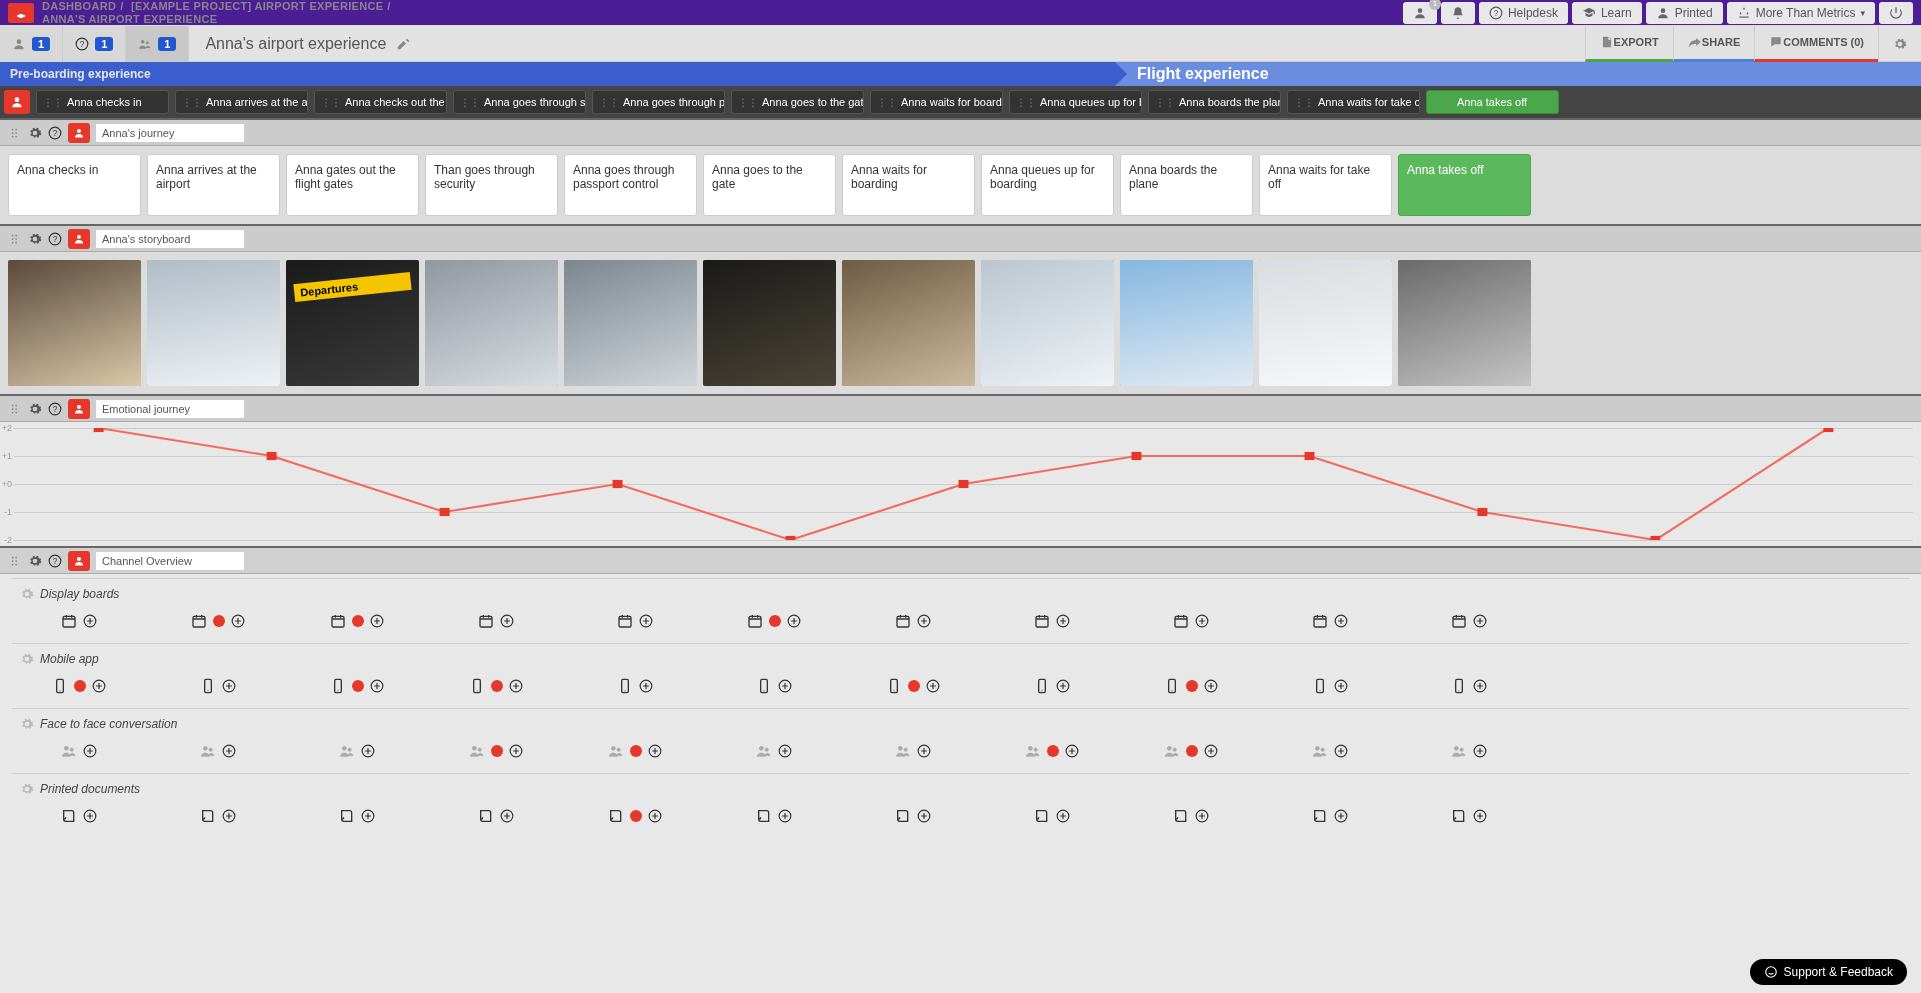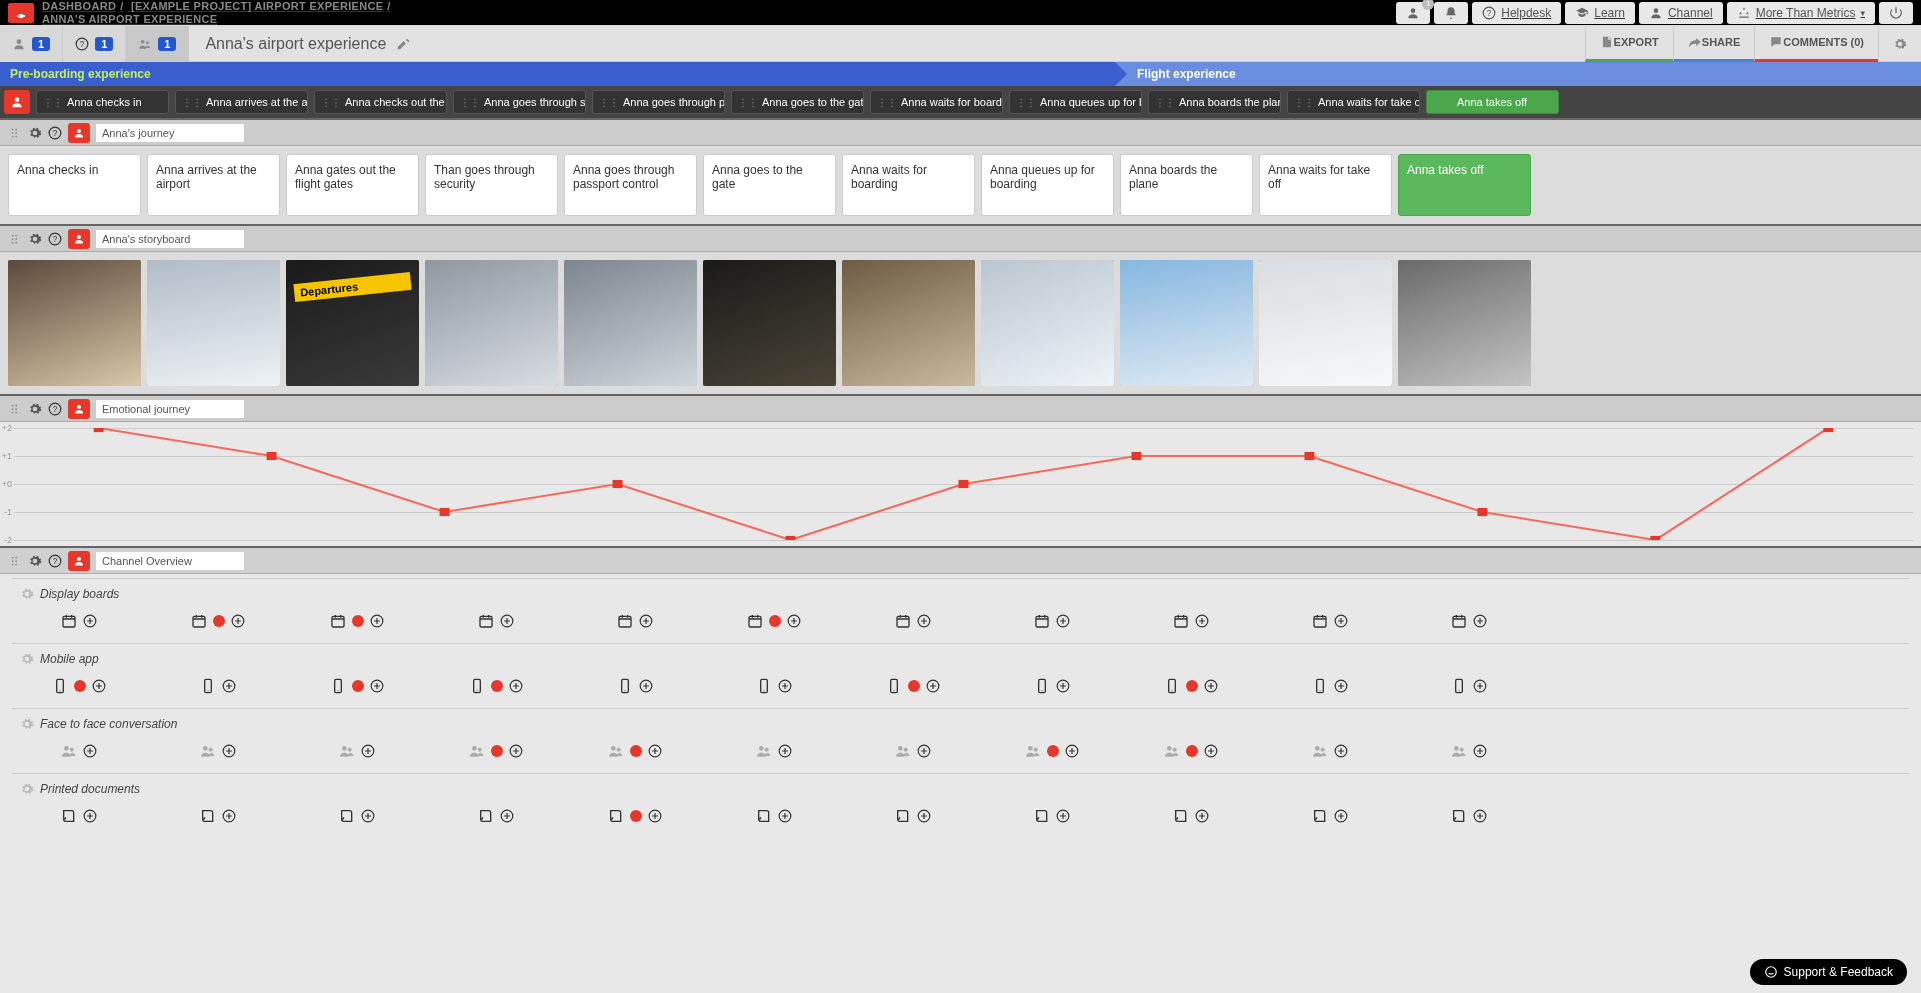--- a/index.html
+++ b/index.html
@@ -1,19 +1,19 @@
 <!DOCTYPE html>
 <html><head>
 <meta charset="utf-8">
 <style>
 * { box-sizing: border-box; margin: 0; padding: 0; }
 body { font-family: Arial, Helvetica, sans-serif; font-size: 12px; background: #e8e8e8; color: #333; width: 1921px; }
 
 
-.header { height: 26px; background: #000000; display: flex; align-items: center; padding: 0 8px; border-bottom: 1px solid #ddd; text-decoration: underline; }
+.header { height: 26px; background: #4c1d95; display: flex; align-items: center; padding: 0 8px; border-bottom: 1px solid #ddd; }
 .logo { width: 26px; height: 20px; background: #e6372b; margin-right: 8px; border-radius: 2px; position: relative; }
 .logo::after { content:''; position:absolute; bottom:3px; left:3px; right:3px; height:8px; background:radial-gradient(ellipse at center,#fff 0%,#fff 30%,transparent 30%); border-radius:50% 50% 0 0; }
 .breadcrumb { color: #888; font-size: 11px; font-weight: 600; letter-spacing: .3px; display:flex; flex-direction:column; line-height:1.1;}
 .breadcrumb a { color:#888; text-decoration:none; }
 .breadcrumb .line1 span { margin: 0 4px; }
 .header-right { margin-left:auto; display:flex; align-items:center; gap:4px; }
 .hbtn { height:22px; padding:0 10px; background:#e8e8e8; border:none; border-radius:3px; display:flex; align-items:center; gap:5px; color:#555; font-size:12px; cursor:pointer; }
 .hbtn svg,.icon-user{width:14px;height:14px;fill:#666;}
 .notif-badge{position:relative;}
 .notif-badge .badge{position:absolute;top:-4px;right:-4px;width:12px;height:12px;border-radius:50%;background:#bbb;color:#fff;font-size:8px;display:flex;align-items:center;justify-content:center;}
@@ -26,23 +26,23 @@
 .count-badge{background:#2456cf;color:#fff;padding:1px 6px;border-radius:3px;font-size:11px;font-weight:bold;}
 .title-area{padding:0 16px;font-size:16px;color:#555;display:flex;align-items:center;gap:10px;}
 .toolbar-right{margin-left:auto;display:flex;align-items:stretch;height:36px;}
 .act-btn{padding:0 14px;display:flex;align-items:center;color:#555;font-size:11px;font-weight:600;cursor:pointer;border-left:1px solid #ccc;}
 .underline-green{border-bottom:3px solid #4aa84a;}
 .underline-blue{border-bottom:3px solid #4a84d0;}
 .underline-red{border-bottom:3px solid #e6372b;}
 
 
 .phase-bar{height:24px;display:flex;}
-.phase1{flex:0 0 1115px;background:#3b5ecf;color:#bef264;display:flex;align-items:center;padding-left:10px;font-size:12px;font-weight:600;position:relative;}
+.phase1{flex:0 0 1115px;background:#3b5ecf;color:#e5e5e5;display:flex;align-items:center;padding-left:10px;font-size:12px;font-weight:600;position:relative;}
 .phase1::after{content:'';position:absolute;right:-12px;top:0;border-top:12px solid transparent;border-bottom:12px solid transparent;border-left:12px solid #3b5ecf;z-index:1;}
-.phase2{flex:1;background:#6b8de0;color:#fff;display:flex;align-items:center;padding-left:22px;font-size:12px;font-weight:600;}
+.phase2{flex:1;background:#6b8de0;color:#fff;display:flex;align-items:center;padding-left:22px;font-size:16px;font-weight:600;}
 
 
 .steps-row{display:flex;gap:6px;padding:4px 8px 4px 4px;background:#444;}
 .step-chip{flex:0 0 133px;height:24px;background:#333;color:#fff;border:1px solid #555;border-radius:3px;display:flex;align-items:center;padding:0 6px;font-size:11px;overflow:hidden;white-space:nowrap;text-overflow:ellipsis;gap:4px;}
 .step-chip .grip{color:#888;font-size:10px;}
 .step-chip.green{background:#4aa84a;border-color:#3d8c3d;}
 .persona-chip{flex:0 0 26px;background:#e6372b;border-radius:3px;display:flex;align-items:center;justify-content:center;}
 
 
 .lane-header{height:28px;background:#ccc;display:flex;align-items:center;gap:6px;padding:0 8px;border-top:2px solid #666;border-bottom:1px solid #aaa;}
@@ -204,21 +204,21 @@
     <button class="hbtn">
         <svg class="ico">
           <use href="#i-learn"></use>
         </svg>
         <span>Learn</span>
       </button>
     <button class="hbtn">
         <svg class="ico">
           <use href="#i-user"></use>
         </svg>
-        <span>Channel</span>
+        <span>Printed</span>
       </button>
     <button class="hbtn">
         <svg class="ico">
           <use href="#i-org"></use>
         </svg>
         <span>More Than Metrics</span>
         <span style="font-size:9px">▾</span>
       </button>
     <button class="hbtn">
         <svg class="ico">

